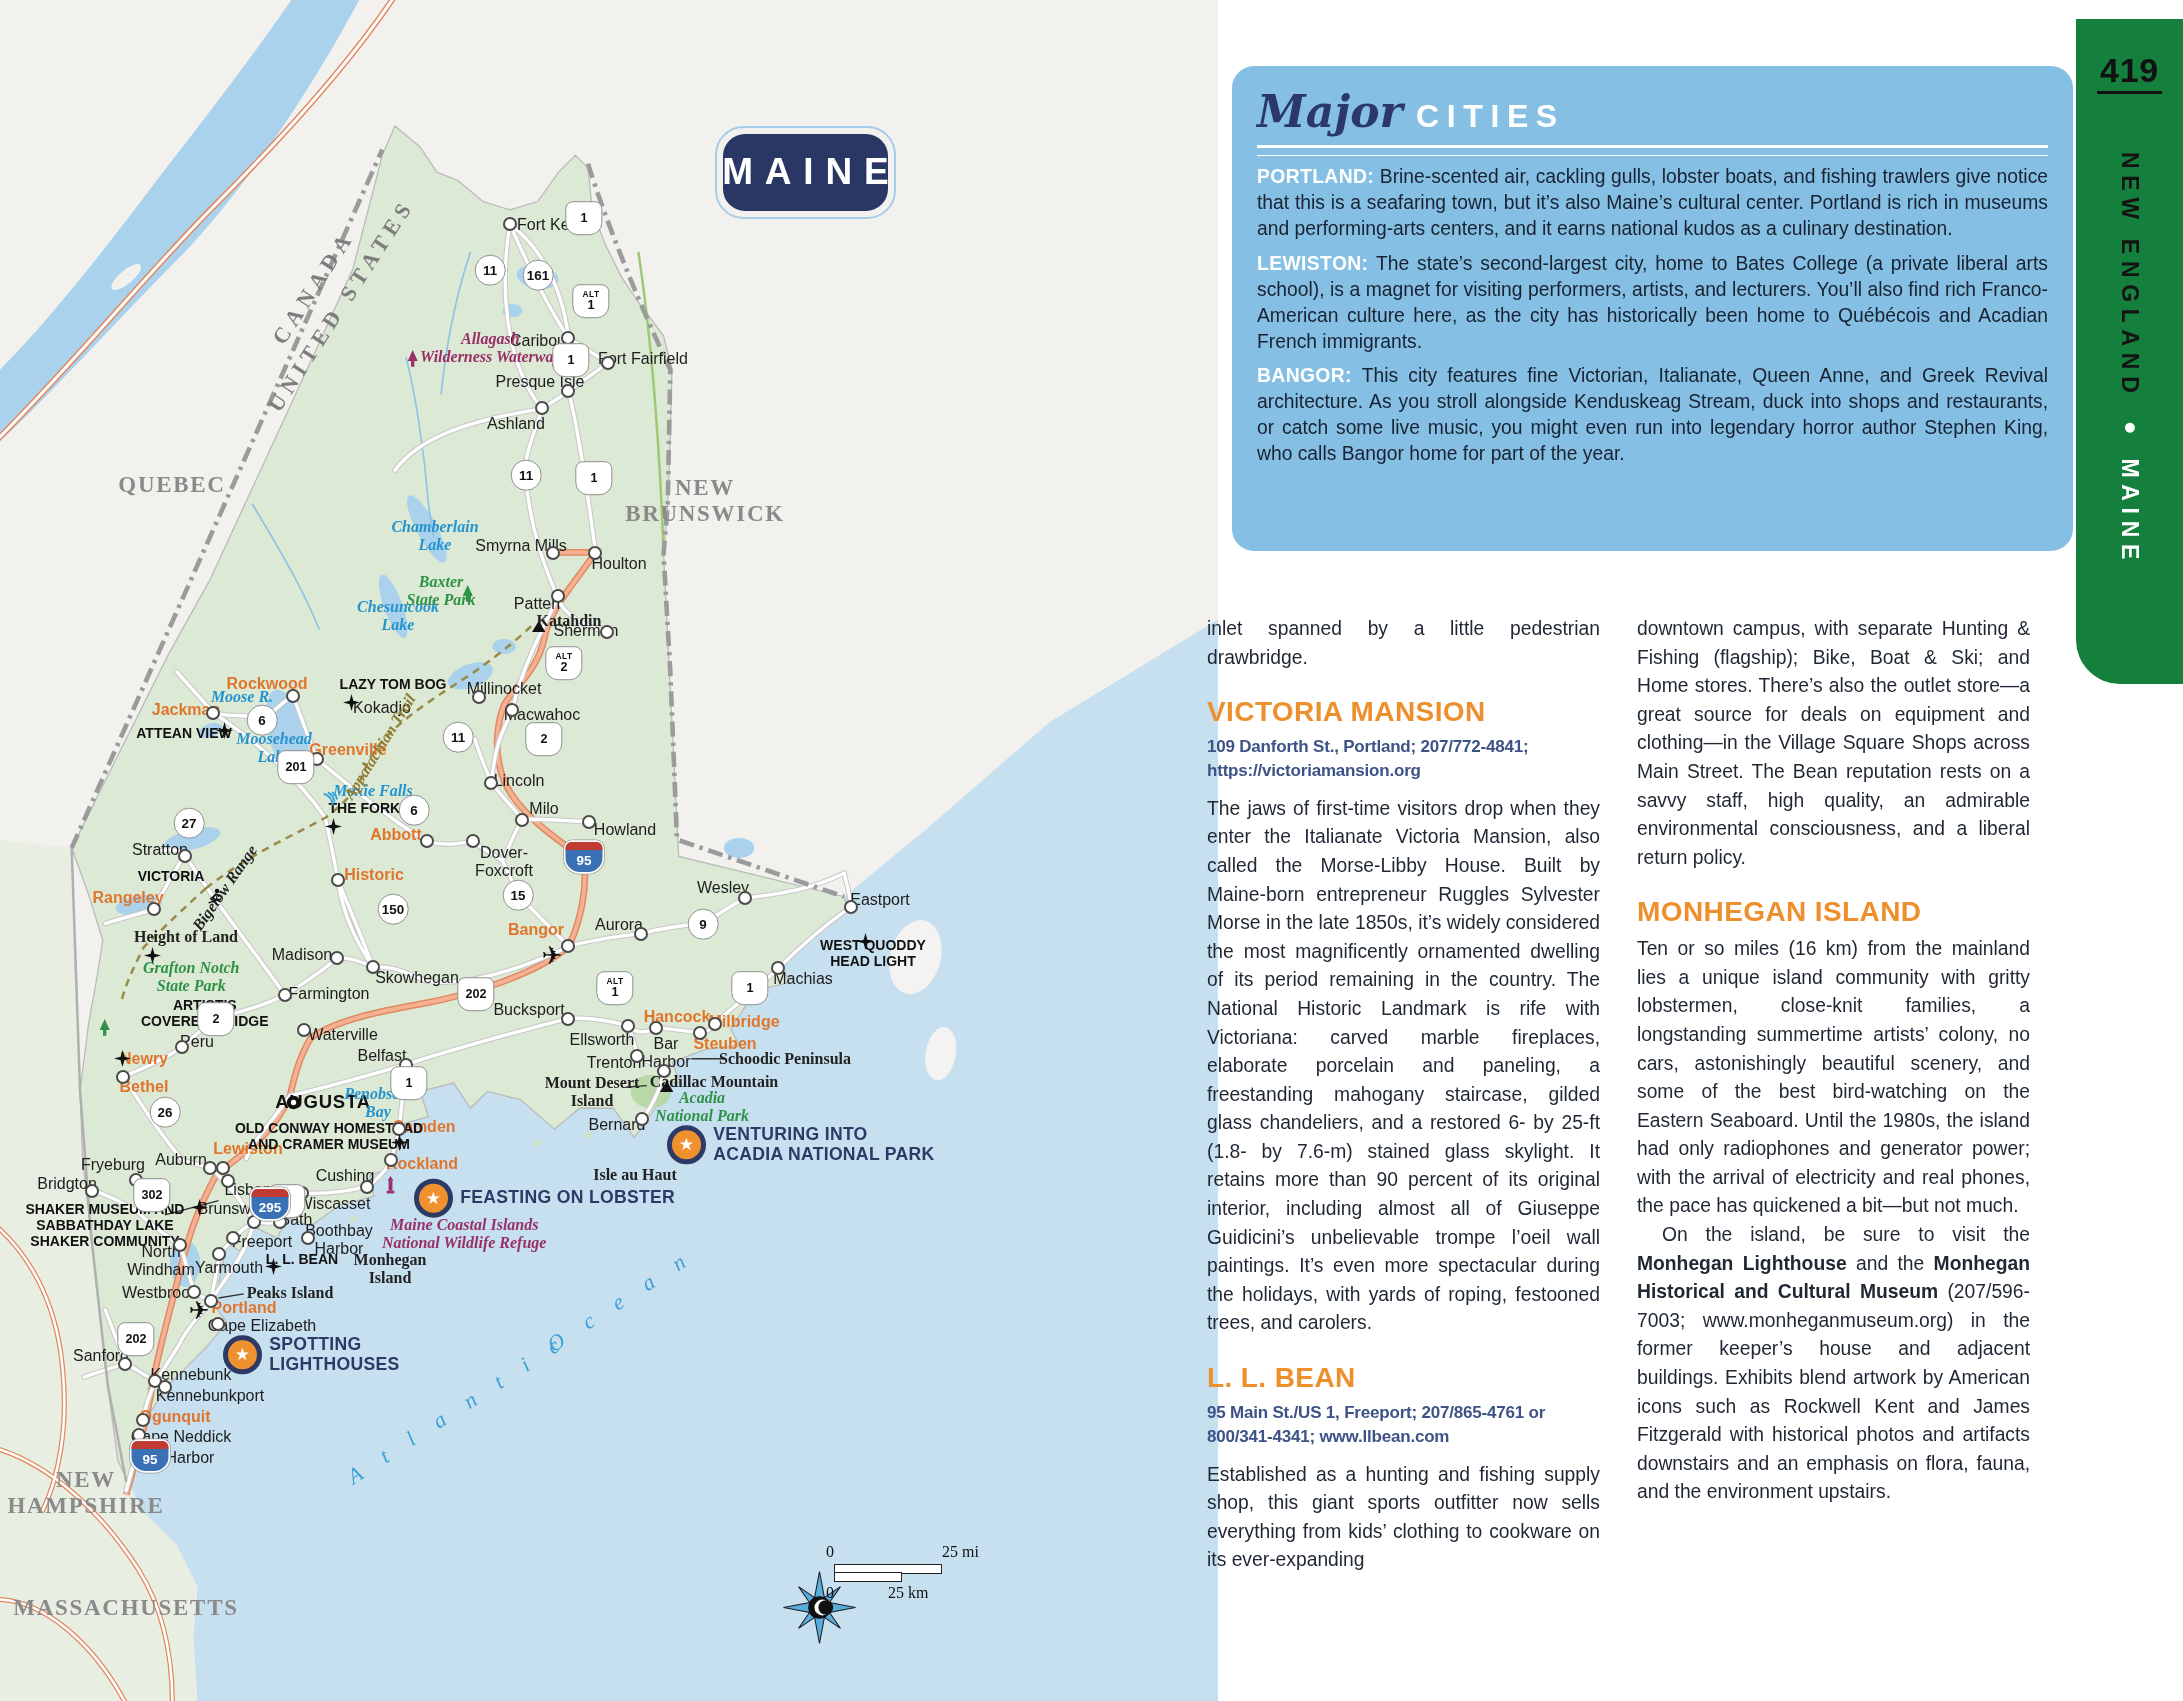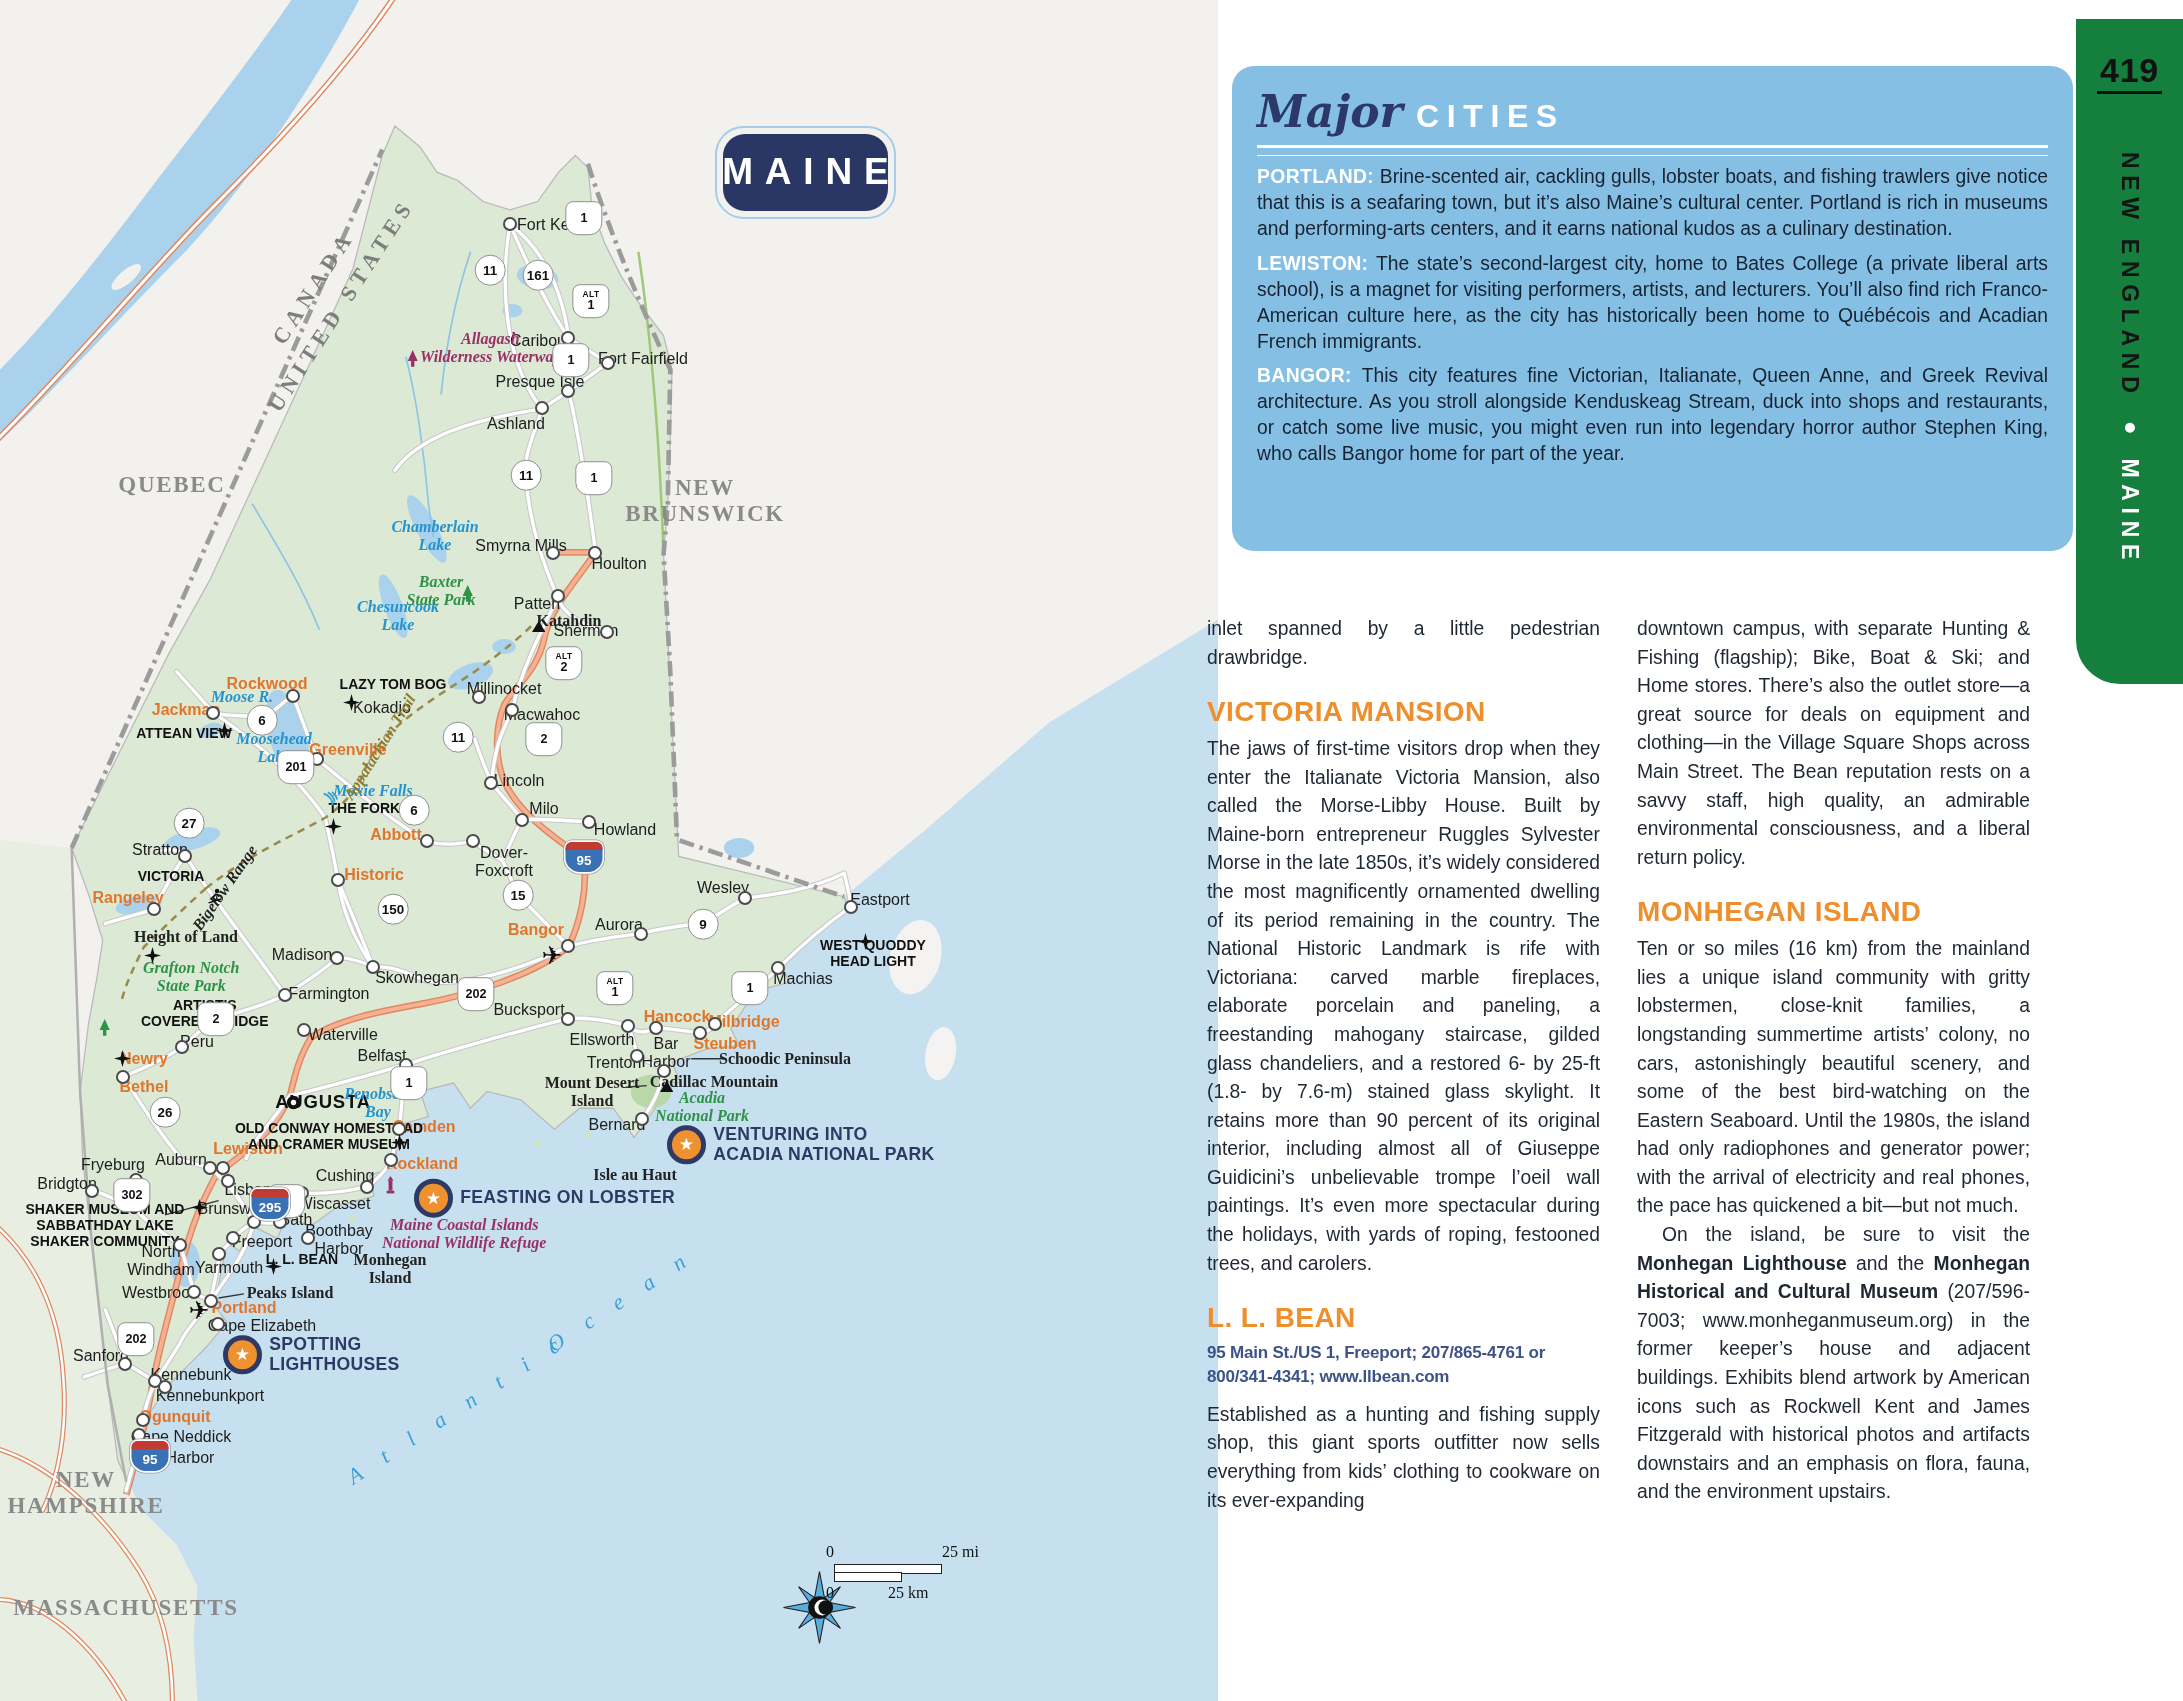--- a/index.html
+++ b/index.html
@@ -423,21 +423,21 @@
       <div class="sh sh-us" style="left: 571px; top: 360px;">1</div>
       <div class="sh sh-us" style="left: 594px; top: 478px;">1</div>
       <div class="sh sh-us" style="left: 564px; top: 663px;"><span class="alt">ALT</span>2</div>
       <div class="sh sh-us" style="left: 544px; top: 739px;">2</div>
       <div class="sh sh-us" style="left: 296px; top: 767px;">201</div>
       <div class="sh sh-us" style="left: 476px; top: 994px;">202</div>
       <div class="sh sh-us" style="left: 615px; top: 988px;"><span class="alt">ALT</span>1</div>
       <div class="sh sh-us" style="left: 750px; top: 988px;">1</div>
       <div class="sh sh-us" style="left: 409px; top: 1083px;">1</div>
       <div class="sh sh-us" style="left: 216px; top: 1019px;">2</div>
-      <div class="sh sh-us" style="left: 132px; top: 1195px;">302</div>
+      <div class="sh sh-us" style="left: 152px; top: 1195px;">302</div>
       <div class="sh sh-us" style="left: 287px; top: 1201px;">1</div>
       <div class="sh sh-us" style="left: 136px; top: 1339px;">202</div>
       <div class="sh sh-i" style="left: 584px; top: 857px;">95</div>
       <div class="sh sh-i" style="left: 270px; top: 1174px;">295</div>
       <div class="sh sh-i" style="left: 150px; top: 1396px;">95</div>
       <div class="micon" style="left: 406px; top: 350px;">
         <svg width="13.4" height="17.6" viewBox="0 0 16 21">
           <path d="M8 0 L14 13 H10 V20 H6 V13 H2 Z" fill="#993067"></path>
         </svg>
       </div>
@@ -561,20 +561,21 @@
   </div>
   <div class="double-rule"></div>
   <p><span class="c-label">PORTLAND:</span> <span>Brine-scented air, cackling gulls, lobster boats, and fishing trawlers give notice that this is a seafaring town, but it’s also Maine’s cultural center. Portland is rich in museums and performing-arts centers, and it earns national kudos as a culinary destination.</span></p>
   <p><span class="c-label">LEWISTON:</span> <span>The state’s second-largest city, home to Bates College (a private liberal arts school), is a magnet for visiting performers, artists, and lecturers. You’ll also find rich Franco-American culture here, as the city has historically been home to Québécois and Acadian French immigrants.</span></p>
   <p><span class="c-label">BANGOR:</span> <span>This city features fine Victorian, Italianate, Queen Anne, and Greek Revival architecture. As you stroll alongside Kenduskeag Stream, duck into shops and restaurants, or catch some live music, you might even run into legendary horror author Stephen King, who calls Bangor home for part of the year.</span></p>
 </div>
 
 <div class="col col1">
   <p>inlet spanned by a little pedestrian drawbridge.</p>
   <h2 class="sec-head">VICTORIA MANSION</h2>
+  <p class="addr"><span>109 Danforth St., Portland; 207/772-4841;</span><br><span>https://victoriamansion.org</span></p>
   <p>The jaws of first-time visitors drop when they enter the Italianate Victoria Mansion, also called the Morse-Libby House. Built by Maine-born entrepreneur Ruggles Sylvester Morse in the late 1850s, it’s widely considered the most magnificently ornamented dwelling of its period remaining in the country. The National Historic Landmark is rife with Victoriana: carved marble fireplaces, elaborate porcelain and paneling, a freestanding mahogany staircase, gilded glass chandeliers, and a restored 6- by 25-ft (1.8- by 7.6-m) stained glass skylight. It retains more than 90 percent of its original interior, including almost all of Giuseppe Guidicini’s unbelievable trompe l’oeil wall paintings. It’s even more spectacular during the holidays, with yards of roping, festooned trees, and carolers.</p>
   <h2 class="sec-head">L. L. BEAN</h2>
   <p class="addr"><span>95 Main St./US 1, Freeport; 207/865-4761 or</span><br><span>800/341-4341; www.llbean.com</span></p>
   <p>Established as a hunting and fishing supply shop, this giant sports outfitter now sells everything from kids’ clothing to cookware on its ever-expanding</p>
 </div>
 
 <div class="col col2">
   <p>downtown campus, with separate Hunting &amp; Fishing (flagship); Bike, Boat &amp; Ski; and Home stores. There’s also the outlet store—a great source for deals on equipment and clothing—in the Village Square Shops across Main Street. The Bean reputation rests on a savvy staff, high quality, an admirable environmental consciousness, and a liberal return policy.</p>
   <h2 class="sec-head">MONHEGAN ISLAND</h2>
   <p>Ten or so miles (16 km) from the mainland lies a unique island community with gritty lobstermen, close-knit families, a longstanding summertime artists’ colony, no cars, astonishingly beautiful scenery, and some of the best bird-watching on the Eastern Seaboard. Until the 1980s, the island had only radiophones and generator power; with the arrival of electricity and real phones, the pace has quickened a bit—but not much.</p>

